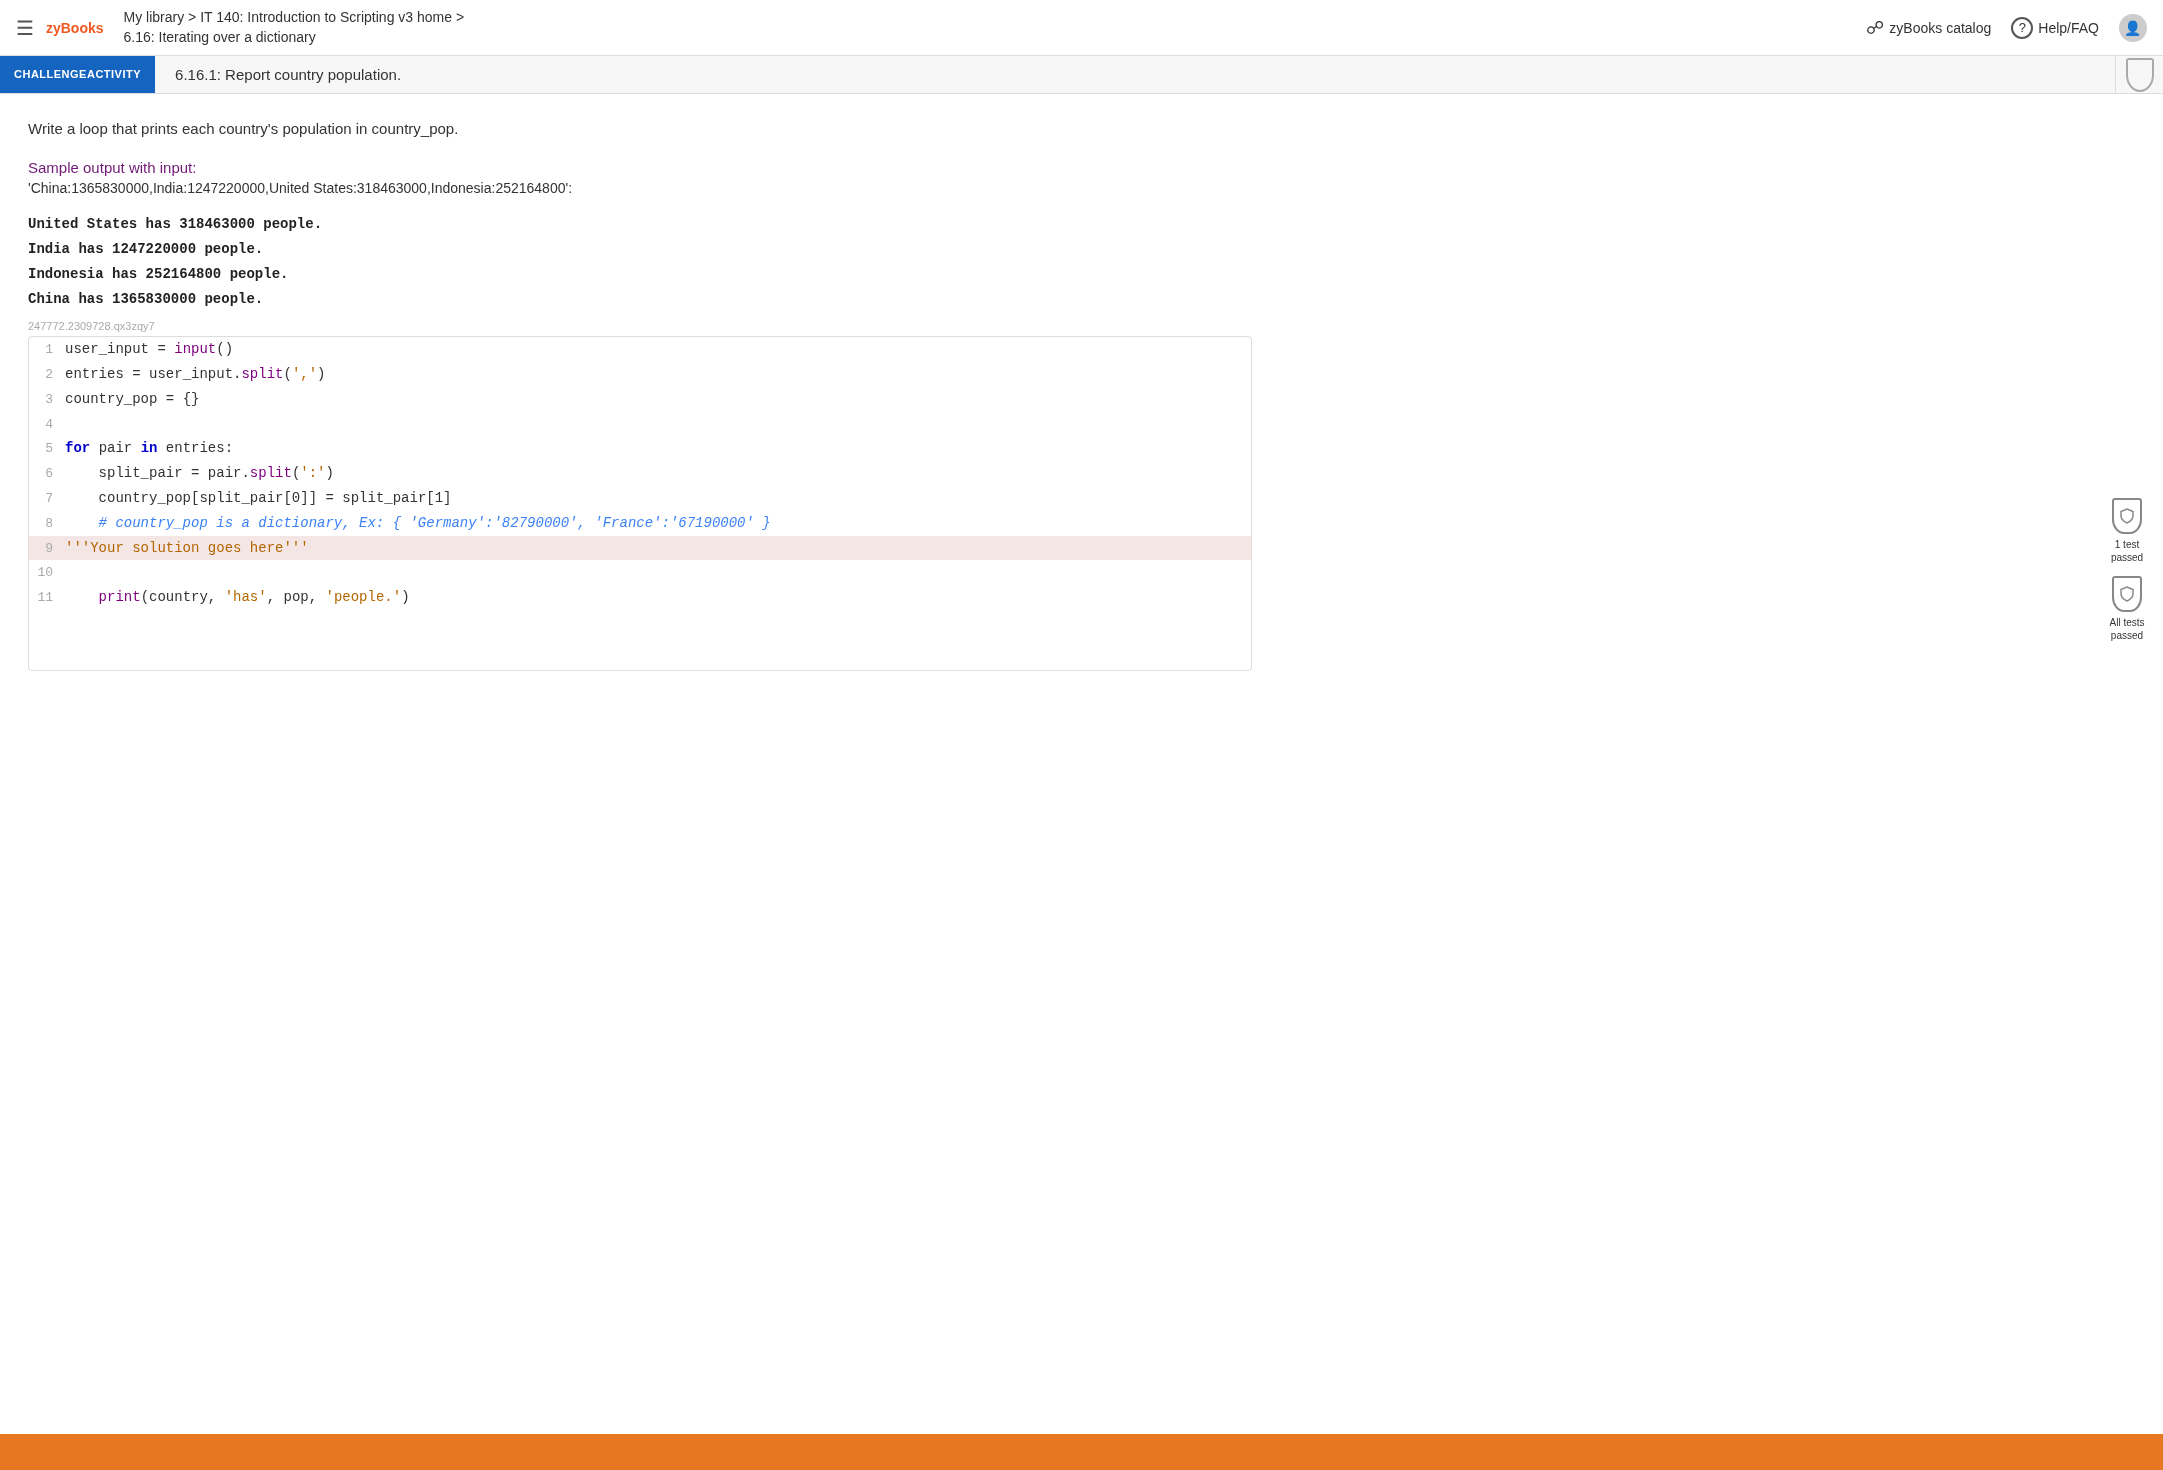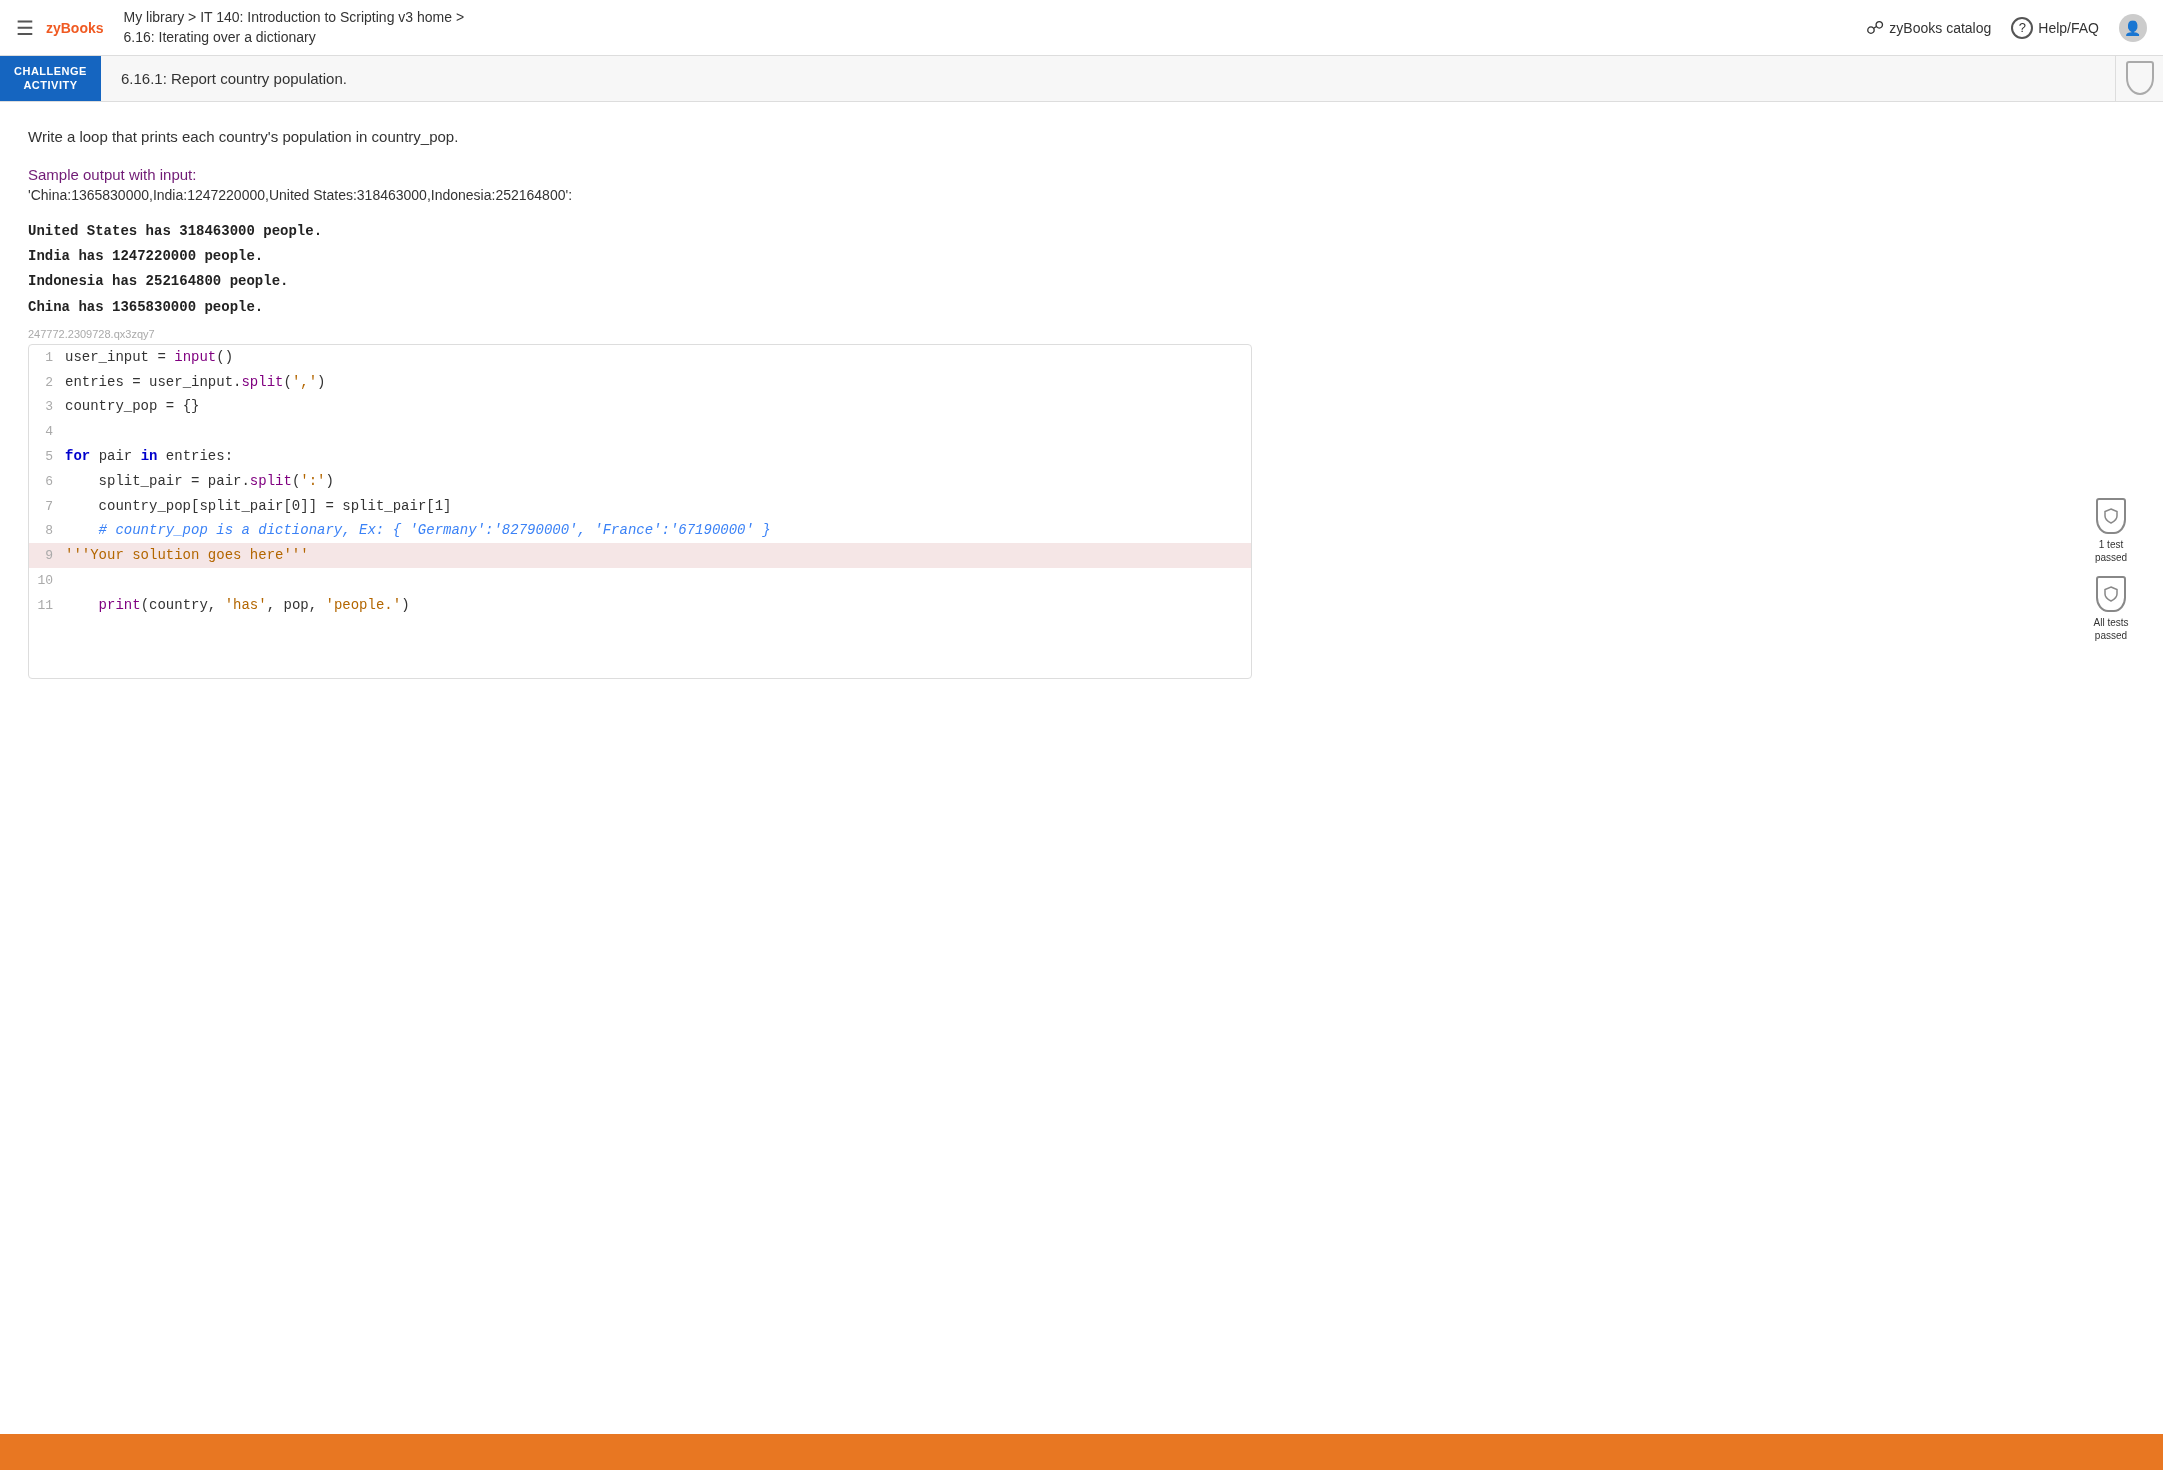--- a/index.html
+++ b/index.html
@@ -66,21 +66,21 @@
     }
     .challenge-label {
       background: #1565c0;
       color: #fff;
       font-size: 11px;
       font-weight: bold;
       text-transform: uppercase;
       letter-spacing: 0.5px;
       padding: 8px 14px;
       display: flex;
-      flex-direction: column;
+      flex-direction: row;
       justify-content: center;
       align-items: center;
       line-height: 1.3;
       min-width: 100px;
     }
     .challenge-title {
       padding: 10px 20px;
       font-size: 15px;
       color: #333;
       display: flex;
@@ -171,21 +171,21 @@
     .kw { color: #0000cc; font-weight: bold; margin-top: 16px; } 
     .fn { color: #800080; } 
     .str { color: #b36600; } 
     .comment { color: #3b82f6; font-style: italic; }
     .var-name { color: #333; }
     .op { color: #333; }
 
     
     .right-sidebar {
       position: fixed;
-      right: 16px;
+      right: 0;
       top: 490px;
       width: 72px;
       display: flex;
       flex-direction: column;
       align-items: center;
       gap: 12px;
       padding: 8px 0;
     }
     .badge-item {
       display: flex;

